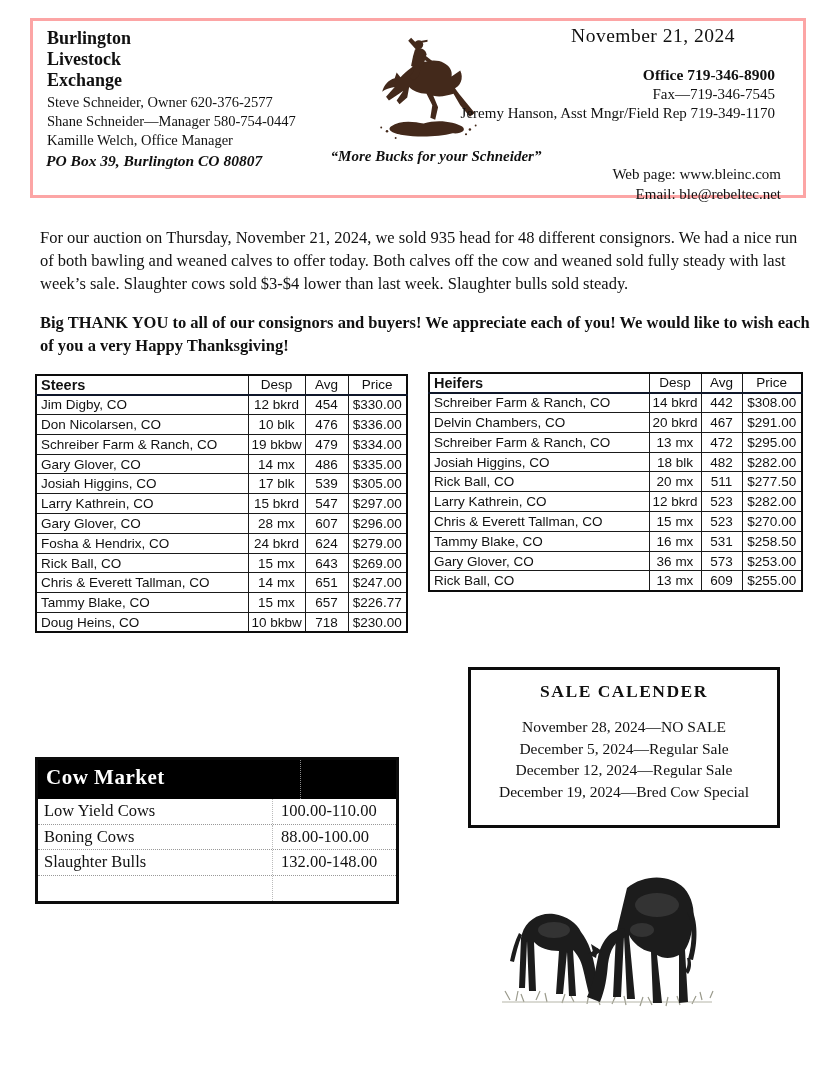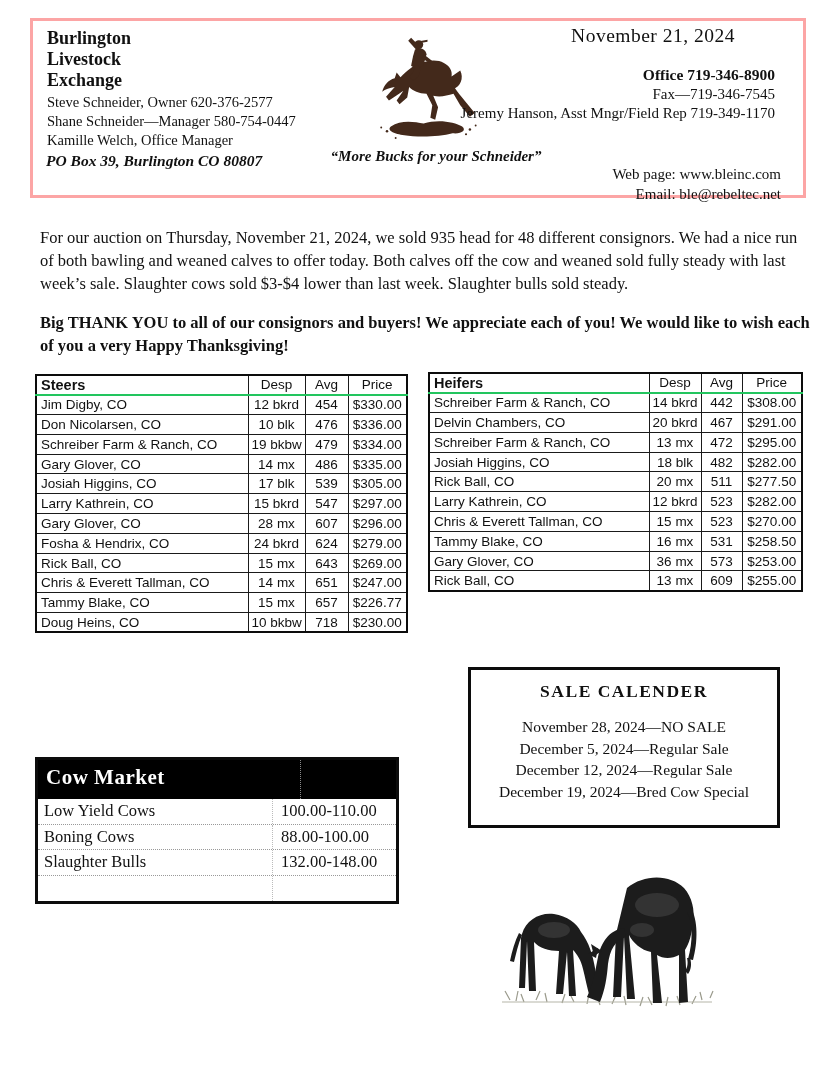--- a/index.html
+++ b/index.html
@@ -61,21 +61,21 @@
     position:absolute; border-collapse:collapse; table-layout:fixed;
     font-family:"Liberation Sans", sans-serif; font-size:13.5px;
     background:#fff; border:2px solid #0c0c0c;
   }
   #steers-table { left:35px; top:374px; width:371px; }
   #heifers-table { left:428px; top:372px; width:373px; }
   .stock-table th, .stock-table td {
     border:1px solid #1a1a1a; height:19.8px; padding:0 3px;
     overflow:hidden; white-space:nowrap;
   }
-  .stock-table thead th { border-bottom:2px solid #22c55e; font-weight:normal; text-align:center; }
+  .stock-table thead th { border-bottom:2px solid #0f172a; font-weight:normal; text-align:center; }
   .stock-table thead th.tbl-title { text-align:left; font-weight:bold; font-size:14.5px; padding-left:4px; }
   .stock-table td.c-name { text-align:left; padding-left:4px; }
   .stock-table td.c-desp, .stock-table td.c-avg, .stock-table td.c-price { text-align:center; }
   #steers-table col.w-name { width:212px; } #steers-table col.w-desp { width:57px; }
   #steers-table col.w-avg { width:43px; }  #steers-table col.w-price { width:59px; }
   #heifers-table col.w-name { width:220px; } #heifers-table col.w-desp { width:52px; }
   #heifers-table col.w-avg { width:41px; }   #heifers-table col.w-price { width:60px; }
 
   
   .calendar-box {

